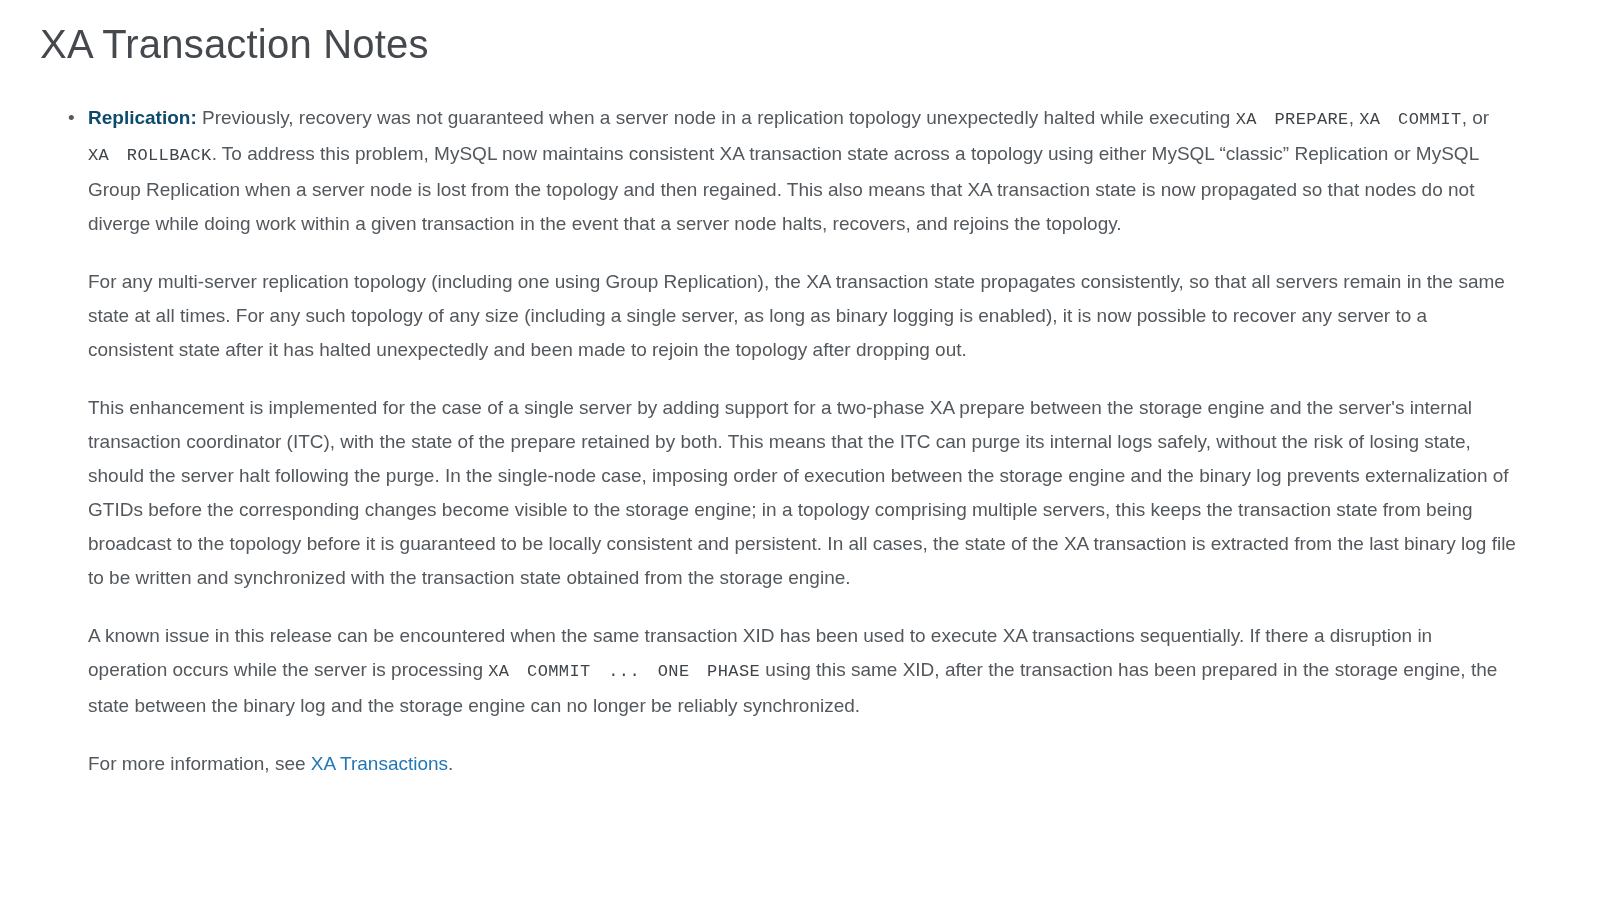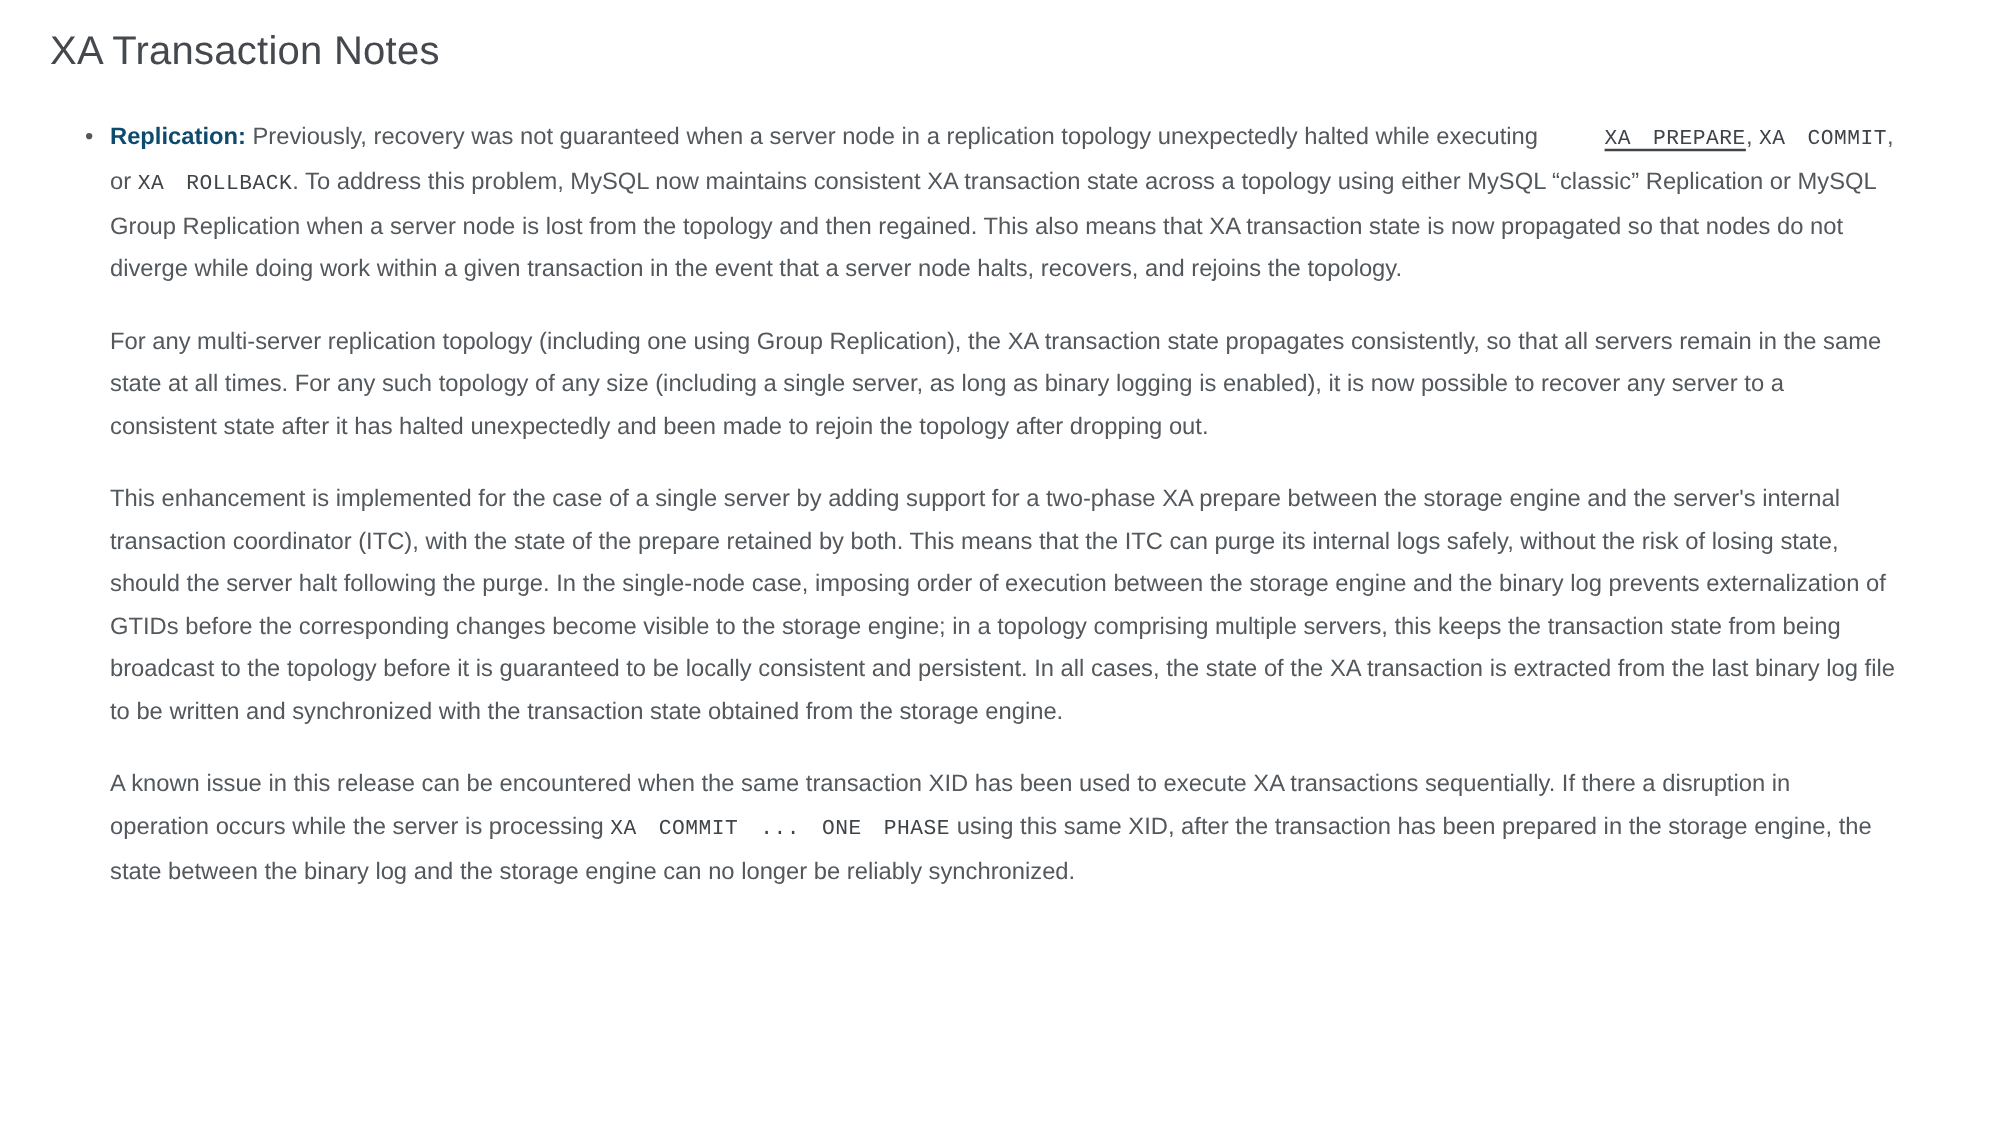--- a/index.html
+++ b/index.html
@@ -8,21 +8,21 @@
     width: 1600px;
     height: 899px;
     overflow: hidden;
     font-family: "Liberation Sans", "DejaVu Sans", sans-serif;
   }
   .content {
     padding: 22px 84px 0 40px;
     color: #53585d;
   }
   h1.page-title {
-    font-size: 32px;
+    font-size: 40px;
     font-weight: 400;
     color: #45494e;
     letter-spacing: 0.2px;
     margin-bottom: 34px;
   }
   ul.notes-list {
     list-style: none;
     padding-left: 48px;
   }
   ul.notes-list > li {
@@ -46,26 +46,24 @@
   code {
     font-family: "Liberation Mono", "DejaVu Sans Mono", monospace;
     font-size: 17px;
     color: #3f4449;
     letter-spacing: 0.4px;
     word-spacing: 7px;
     white-space: nowrap;
   }
   a.code-link {
     color: #3f4449;
-    text-decoration: underline;
     text-decoration-color: #3f4449;
     text-decoration-thickness: 1.5px;
     text-underline-offset: 4px;
     cursor: pointer;
-    margin-left: 48px;
   }
   a.text-link {
     color: #2277b5;
     text-decoration: none;
     cursor: pointer;
   }
 </style>
 </head>
 <body>
 
@@ -77,15 +75,16 @@
       <span class="bullet">•</span>
 
       <p><strong class="note-label">Replication:</strong><span> Previously, recovery was not guaranteed when a server node in a replication topology unexpectedly halted while executing </span><a class="code-link"><code>XA PREPARE</code></a><span>, </span><code>XA COMMIT</code><span>, or </span><code>XA ROLLBACK</code><span>. To address this problem, MySQL now maintains consistent XA transaction state across a topology using either MySQL “classic” Replication or MySQL Group Replication when a server node is lost from the topology and then regained. This also means that XA transaction state is now propagated so that nodes do not diverge while doing work within a given transaction in the event that a server node halts, recovers, and rejoins the topology.</span></p>
 
       <p>For any multi-server replication topology (including one using Group Replication), the XA transaction state propagates consistently, so that all servers remain in the same state at all times. For any such topology of any size (including a single server, as long as binary logging is enabled), it is now possible to recover any server to a consistent state after it has halted unexpectedly and been made to rejoin the topology after dropping out.</p>
 
       <p>This enhancement is implemented for the case of a single server by adding support for a two-phase XA prepare between the storage engine and the server's internal transaction coordinator (ITC), with the state of the prepare retained by both. This means that the ITC can purge its internal logs safely, without the risk of losing state, should the server halt following the purge. In the single-node case, imposing order of execution between the storage engine and the binary log prevents externalization of GTIDs before the corresponding changes become visible to the storage engine; in a topology comprising multiple servers, this keeps the transaction state from being broadcast to the topology before it is guaranteed to be locally consistent and persistent. In all cases, the state of the XA transaction is extracted from the last binary log file to be written and synchronized with the transaction state obtained from the storage engine.</p>
 
       <p><span>A known issue in this release can be encountered when the same transaction XID has been used to execute XA transactions sequentially. If there a disruption in operation occurs while the server is processing </span><code>XA COMMIT ... ONE PHASE</code><span> using this same XID, after the transaction has been prepared in the storage engine, the state between the binary log and the storage engine can no longer be reliably synchronized.</span></p>
 
+      <p><span>For more information, see </span><a class="text-link">XA Transactions</a><span>.</span></p>
     </li>
   </ul>
 </main>
 
 </body></html>

